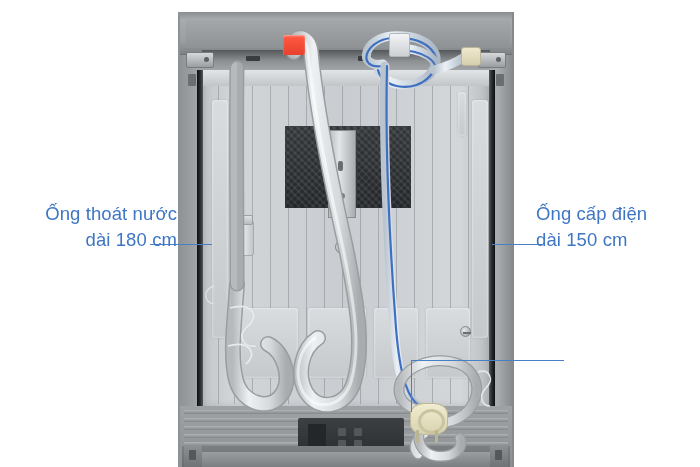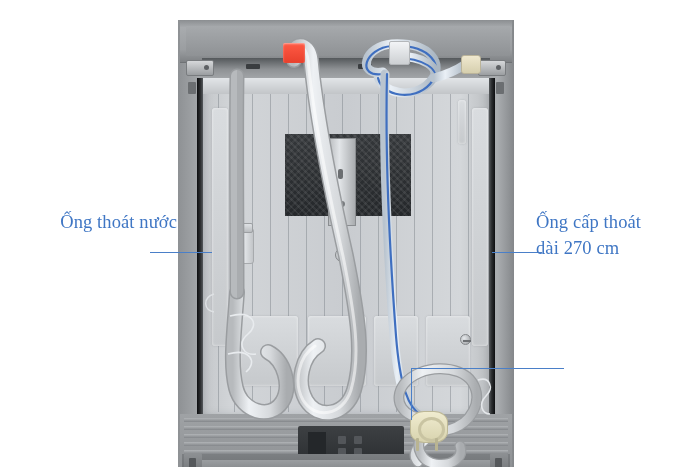--- a/index.html
+++ b/index.html
@@ -1,19 +1,19 @@
 <!DOCTYPE html>
 <html><head>
 <meta charset="utf-8">
 <style>
   html,body{margin:0;padding:0;background:#ffffff;}
   body{width:700px;height:467px;position:relative;overflow:hidden;
        font-family:"Liberation Sans",sans-serif;}
 
-  .stage{position:absolute;left:0;top:16px;width:700px;height:363px;background:#ffffff;font-family:Liberation Serif, serif;}
+  .stage{position:absolute;left:0;top:8px;width:700px;height:363px;background:#ffffff;}
 
   
   .anno{position:absolute;color:#3f76c4;font-size:18.5px;line-height:26px;
         white-space:nowrap;letter-spacing:.1px;}
   .anno .l1{display:block;}
   .anno .l2{display:block;}
   #anno-drain{left:2px;top:193px;text-align:right;width:175px;}
   #anno-inlet{left:536px;top:193px;text-align:left;width:162px;}
   #anno-power{left:566px;top:341px;text-align:left;width:132px;}
 
@@ -307,23 +307,24 @@
     </div>
   </div>
 
   <div class="lead" id="lead-drain"></div>
   <div class="lead" id="lead-inlet"></div>
   <div class="lead" id="lead-power-h"></div>
   <div class="lead" id="lead-power-v"></div>
 
   <div class="anno" id="anno-drain">
     <span class="l1">Ống thoát nước</span>
+    <span class="l2">dài 180 cm</span>
   </div>
 
   <div class="anno" id="anno-inlet">
-    <span class="l1">Ống cấp thoát</span>
-    <span class="l2">dài 270 cm</span>
+    <span class="l1">Ống cấp điện</span>
+    <span class="l2">dài 150 cm</span>
   </div>
 
   <div class="anno" id="anno-power">
   </div>
 
 </div>
 
 </body></html>

